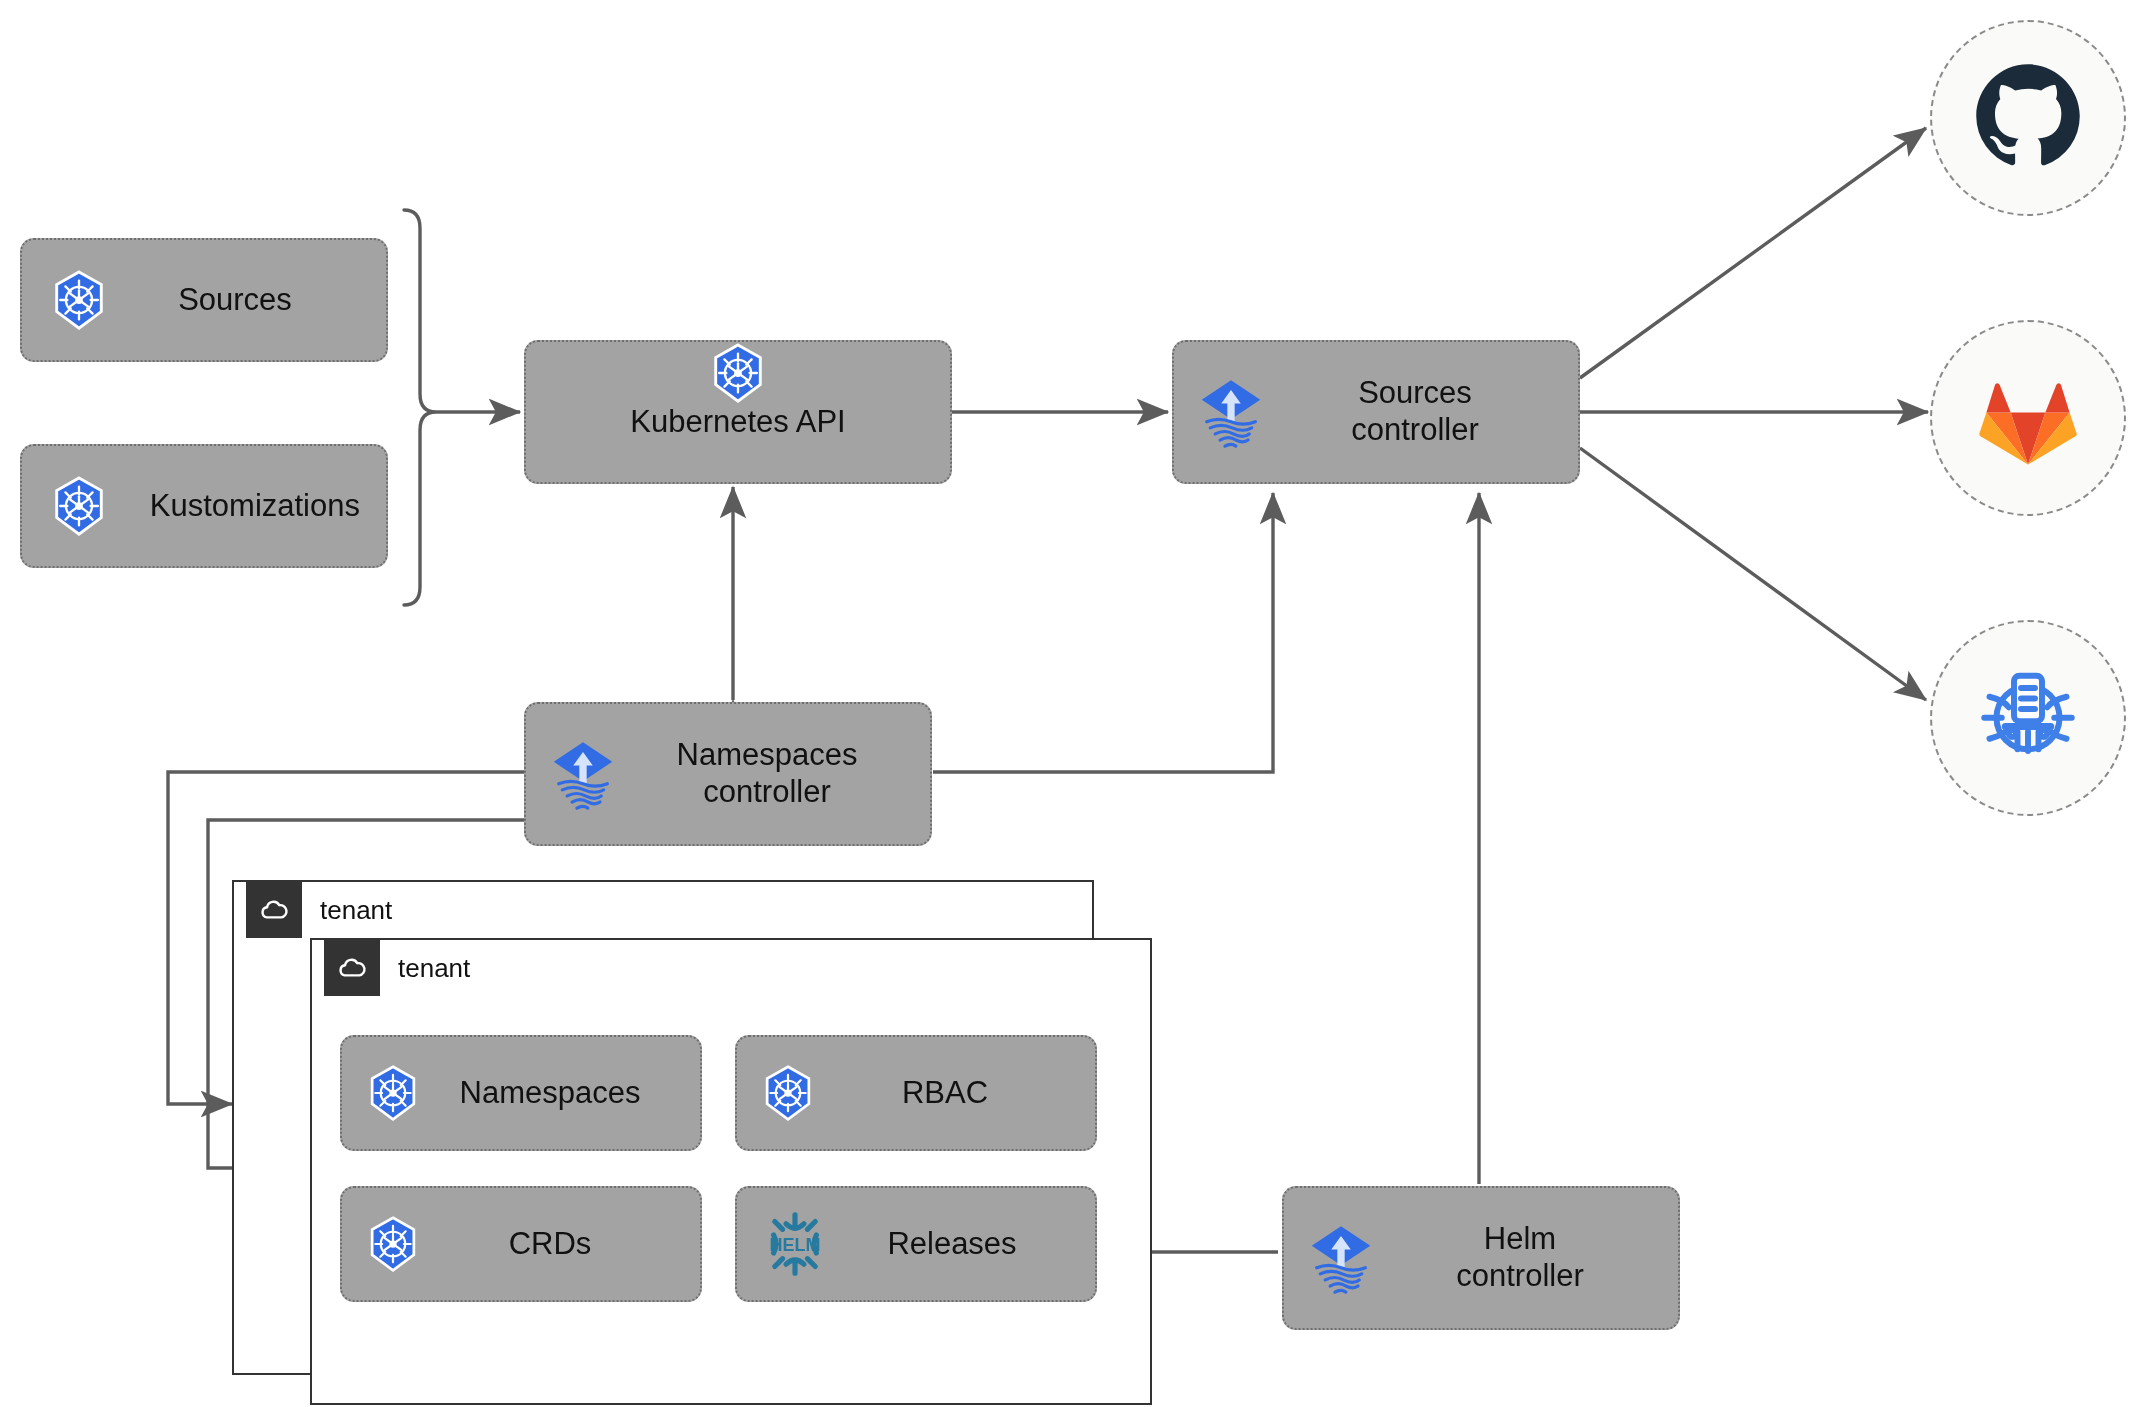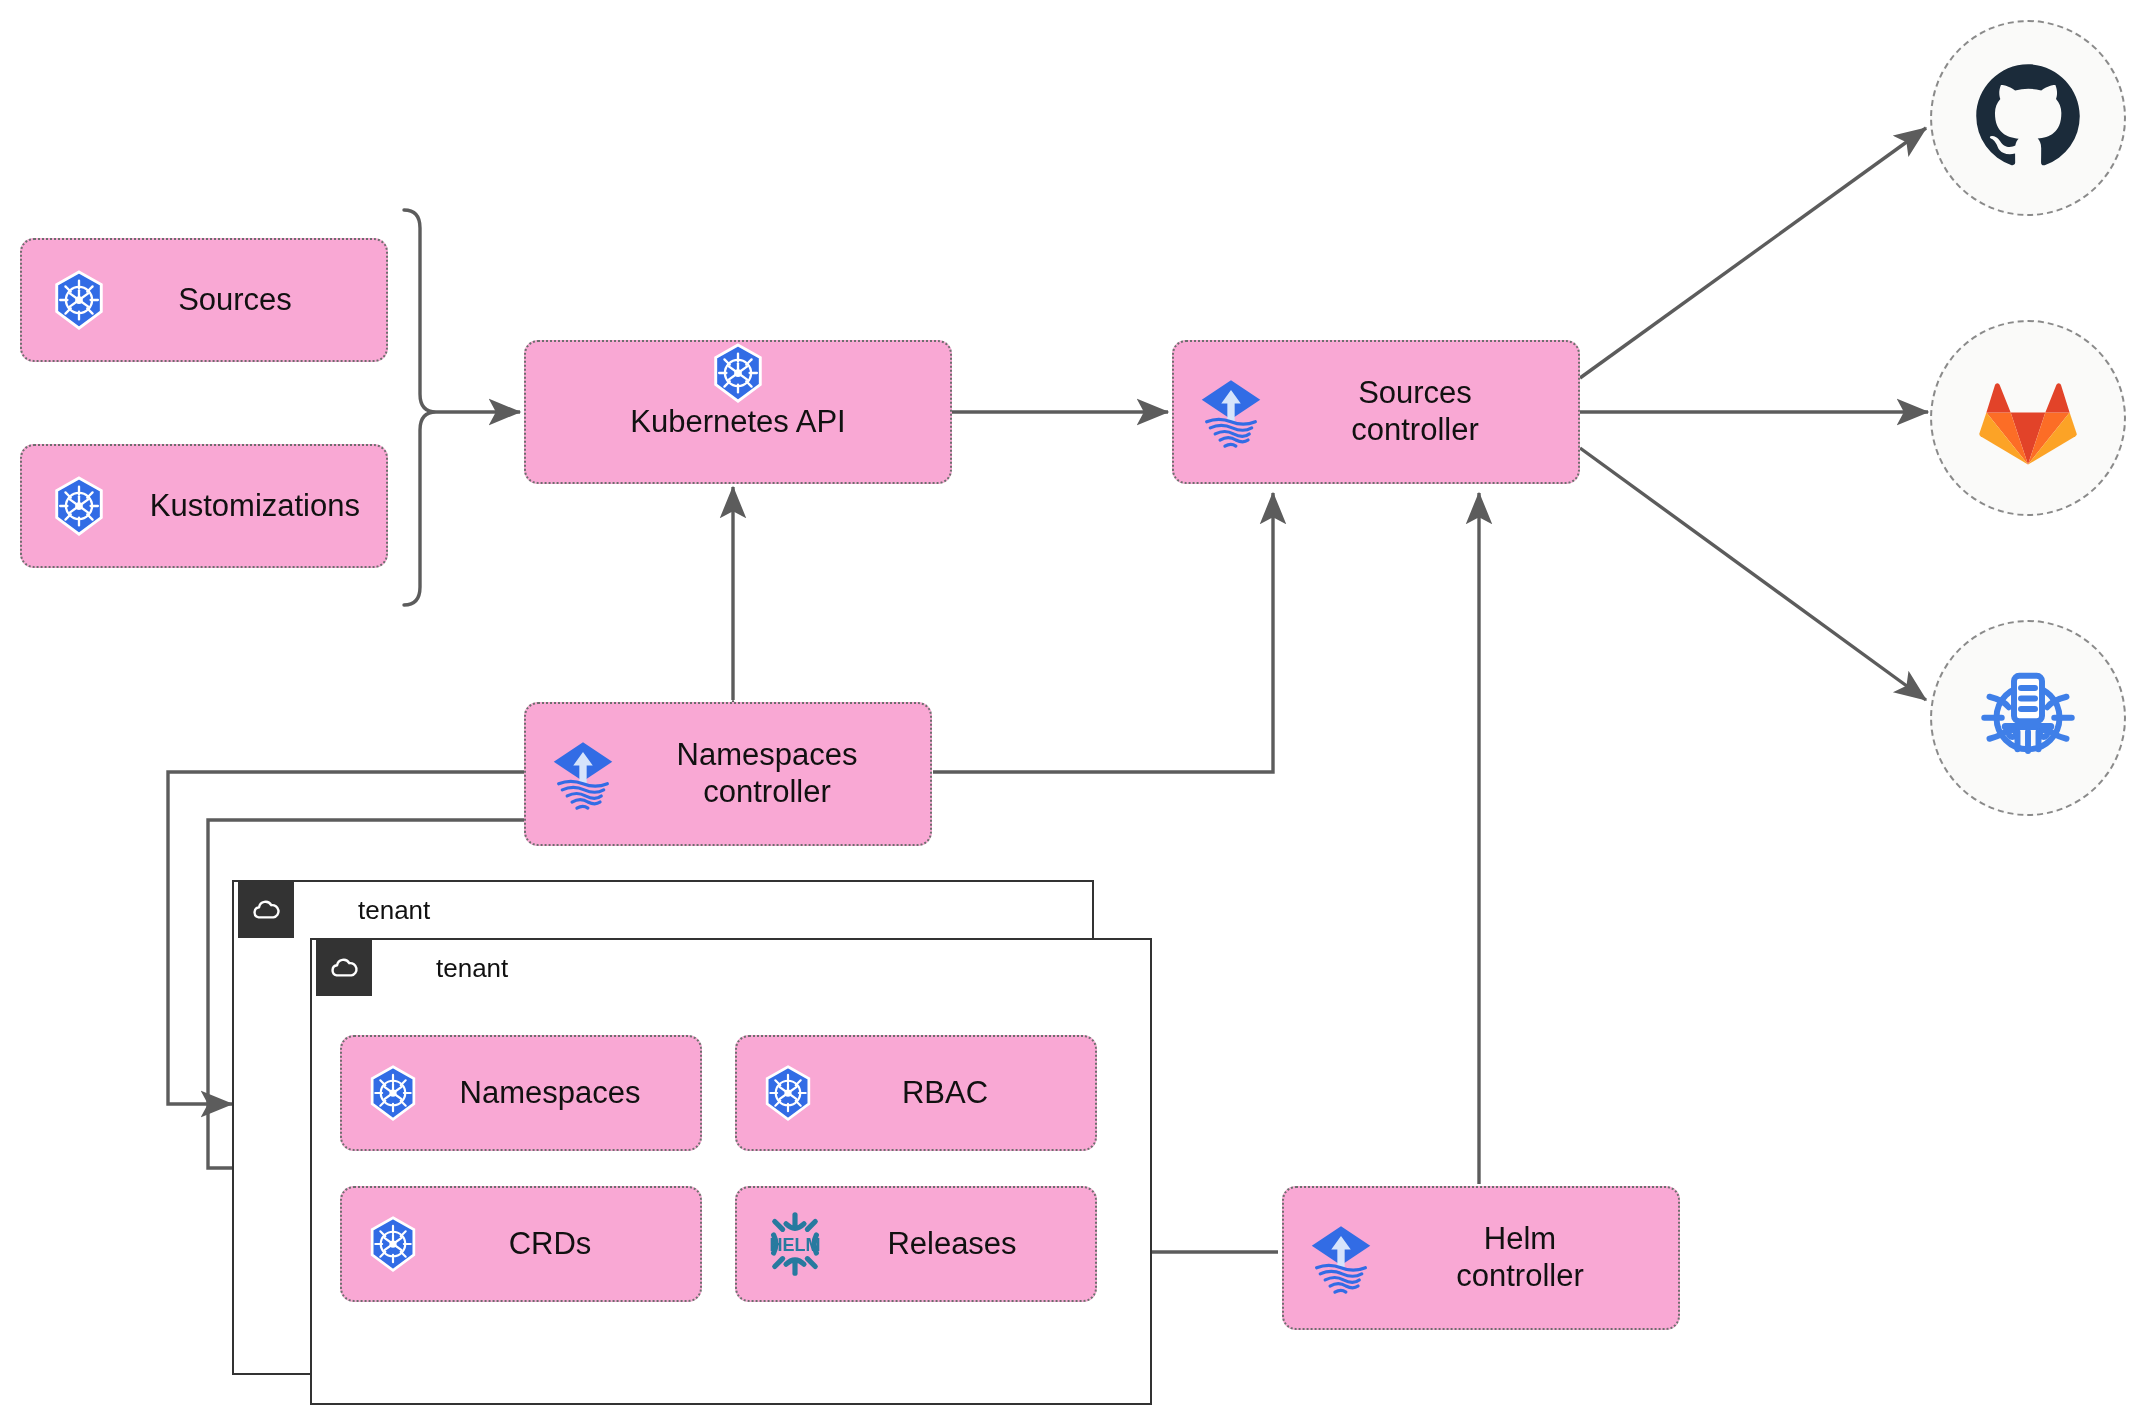--- a/index.html
+++ b/index.html
@@ -3,21 +3,21 @@
 <meta charset="utf-8">
 <style>
   html,body{margin:0;padding:0;background:#ffffff;}
   body{font-family:"Liberation Sans","DejaVu Sans",sans-serif;}
   #canvas{position:relative;width:2144px;height:1407px;background:#fff;overflow:hidden;}
   svg.edges{position:absolute;left:0;top:0;width:2144px;height:1407px;pointer-events:none;}
 
   
   .card{
     position:absolute;
-    background:#f9a8d4;
+    background:#a3a3a3;
     border:2.5px dotted #6e6e6e;
     border-radius:14px;
     display:flex;align-items:center;
     box-sizing:border-box;
   }
   .card .label{
     color:#111;
     font-size:31px;
     line-height:1.18;
     text-align:center;
@@ -36,22 +36,22 @@
   }
 
   
   .tenant{
     position:absolute;
     background:#ffffff;
     border:2.5px solid #333333;
     box-sizing:border-box;
   }
   .tenant .tenant-head{
-    position:absolute;left:4px;top:0;
-    height:56px;display:flex;align-items:center;gap:46px;
+    position:absolute;left:12px;top:0;
+    height:56px;display:flex;align-items:center;
   }
   .tenant .tenant-badge{
     width:56px;height:56px;background:#333333;
     display:flex;align-items:center;justify-content:center;
   }
   .tenant .tenant-name{
     margin-left:18px;font-size:26px;color:#111;
   }
 
   .k8s-ico{width:62px;height:62px;}

